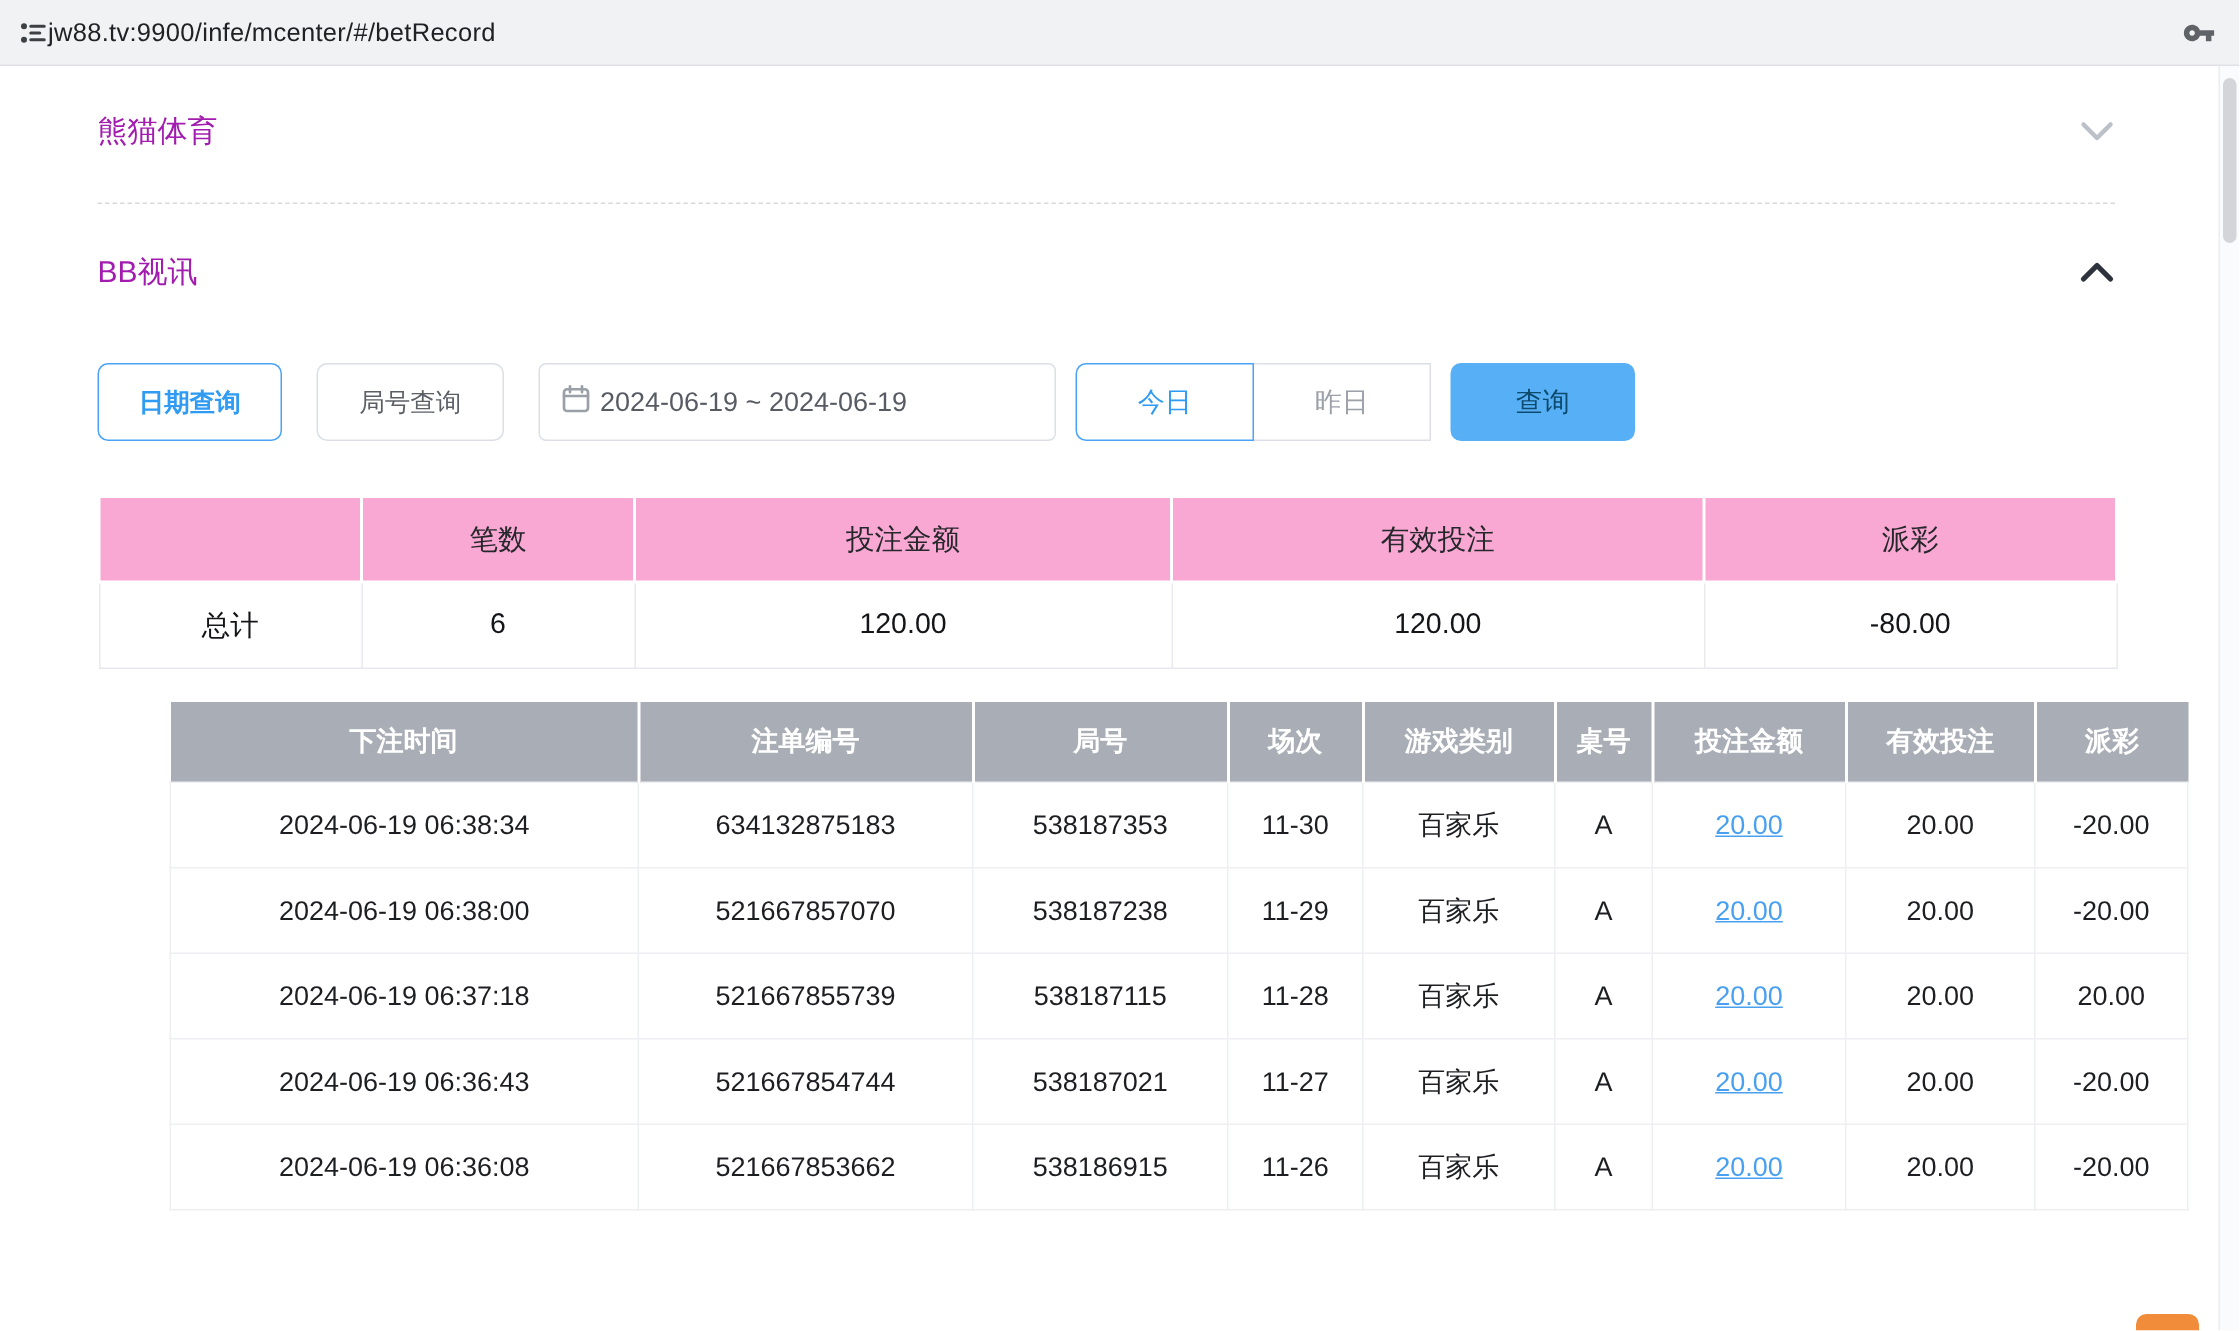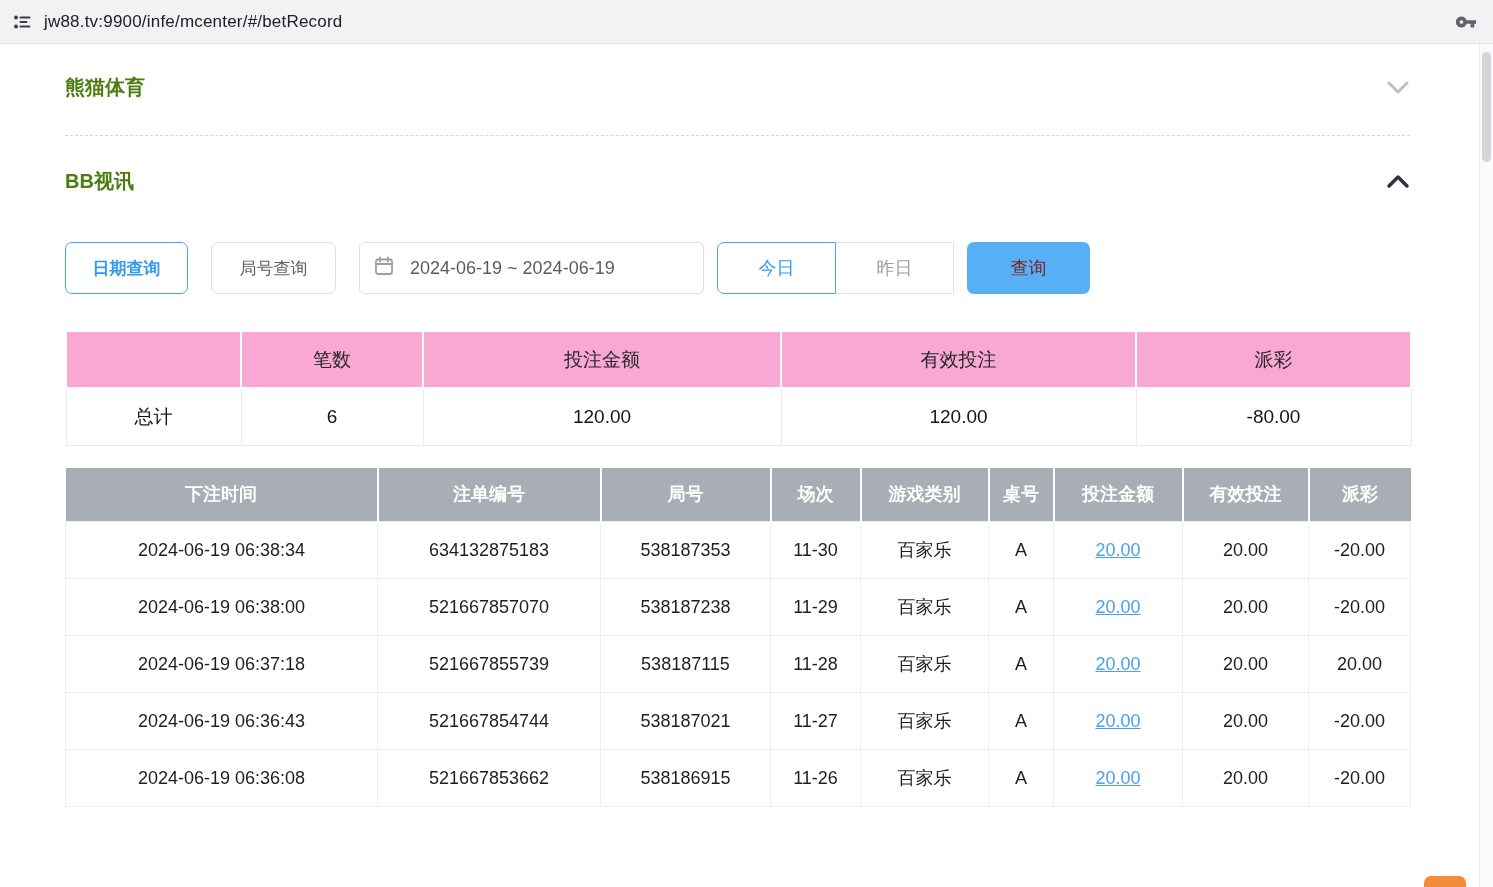--- a/index.html
+++ b/index.html
@@ -13,21 +13,21 @@
   }
 
   
   .addressbar {
     height: 44px;
     background: #f1f2f4;
     border-bottom: 1px solid #dfe1e5;
     display: flex;
     align-items: center;
     padding: 0 16px 0 12px;
-    gap: 12px;
+    gap: 0;
   }
   .favicon { display: flex; align-items: center; }
   .url {
     font-size: 17px;
     color: #202124;
     letter-spacing: 0.2px;
     flex: 0 0 auto;
     background: transparent;
     border: none;
     outline: none;
@@ -39,21 +39,21 @@
   .content { padding: 0 83px 0 65px; }
 
   .section-head {
     display: flex;
     justify-content: space-between;
     align-items: center;
     cursor: pointer;
   }
   .panda-row { padding: 30px 0 34px; border-bottom: 1px dashed #d9d9d9; }
   .bb-row { padding: 32px 0 0; }
-  .sec-title { font-size: 20px; font-weight: bold; color: #4d7c0f; }
+  .sec-title { font-size: 20px; font-weight: normal; color: #a21caf; }
   .chev { display: flex; align-items: center; }
 
   
   .filters { display: flex; align-items: flex-start; margin-top: 47px; }
   .btn {
     height: 52px;
     display: flex;
     align-items: center;
     justify-content: center;
     border-radius: 7px;
@@ -66,21 +66,21 @@
   .pill { width: 125px; border: 1px solid #dcdfe6; color: #5b5f66; margin-left: 23px; }
   .date-input {
     margin-left: 23px;
     width: 345px;
     height: 52px;
     border: 1px solid #dcdfe6;
     border-radius: 5px;
     display: flex;
     align-items: center;
     padding: 0 14px;
-    gap: 16px;
+    gap: 6px;
     cursor: pointer;
     background: #fff;
   }
   .date-text { font-size: 18px; color: #575b63; }
   .btn-group { display: flex; margin-left: 13px; }
   .gbtn {
     width: 119px;
     height: 52px;
     border: 1px solid #dcdfe6;
     background: #fff;
@@ -93,21 +93,21 @@
   }
   .gbtn + .gbtn { margin-left: -1px; }
   .gbtn-first { border-radius: 7px 0 0 7px; font-family: Liberation Mono, monospace; }
   .gbtn-last { border-radius: 0 7px 7px 0; }
   .gbtn-active { border-color: #4aa3f5; color: #2f9bf2; position: relative; z-index: 1; }
   .search-btn {
     margin-left: 13px;
     width: 123px;
     height: 52px;
     background: #57b0f6;
-    color: #7f1d1d;
+    color: #0c4a6e;
     font-size: 18px;
     border: none;
     border-radius: 7px;
     cursor: pointer;
   }
 
   
   .summary { width: 100%; border-collapse: collapse; margin-top: 36px; table-layout: fixed; }
   .summary th {
     background: #f9a8d4;
@@ -121,21 +121,21 @@
   .summary td {
     height: 57px;
     text-align: center;
     font-size: 19px;
     color: #141519;
     border: 1px solid #e8eaef;
     background: #fff;
   }
 
   
-  .bet-table { width: 100%; border-collapse: collapse; margin-top: 22px; table-layout: fixed; }
+  .bet-table { width: 100%; border-collapse: collapse; margin-top: 22px; table-layout: fixed; margin-left: 48px; }
   .bet-table th {
     background: #a9adb5;
     color: #ffffff;
     font-size: 18px;
     font-weight: bold;
     height: 54px;
     text-align: center;
     border-right: 2px solid #ffffff;
   }
   .bet-table th:last-child { border-right: none; }

